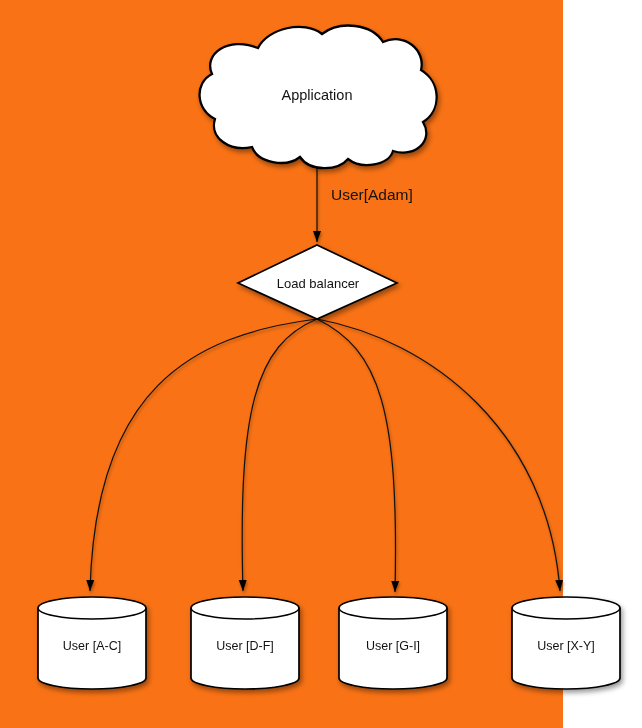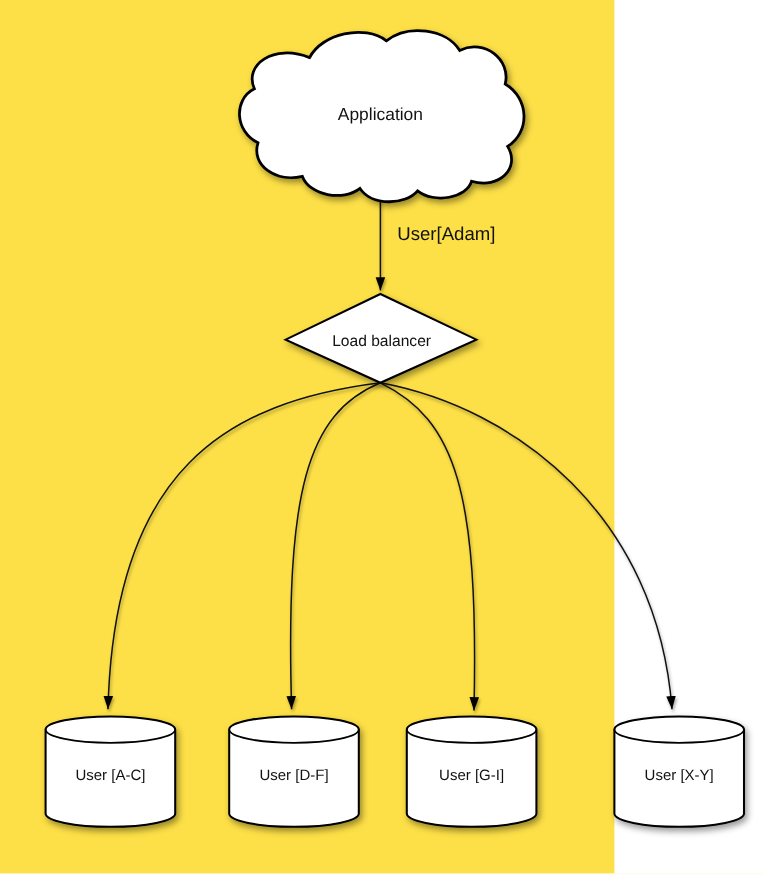--- a/index.html
+++ b/index.html
@@ -6,23 +6,23 @@
     margin: 0;
     padding: 0;
     background: #ffffff;
     width: 642px;
     height: 728px;
     overflow: hidden;
     font-family: "Liberation Sans", sans-serif;
   }
   .canvas {
     position: relative;
-    width: 512px;
+    width: 563px;
     height: 728px;
-    background: #fde047;
+    background: #f97316;
   }
   svg { display: block; }
   .node-shape {
     fill: #ffffff;
     stroke: #000000;
     filter: drop-shadow(2px 3px 2.5px rgba(0,0,0,0.40));
   }
   .cloud-shape   { stroke-width: 2.3; }
   .diamond-shape { stroke-width: 1.7; }
   .cyl-shape     { stroke-width: 1.7; }

